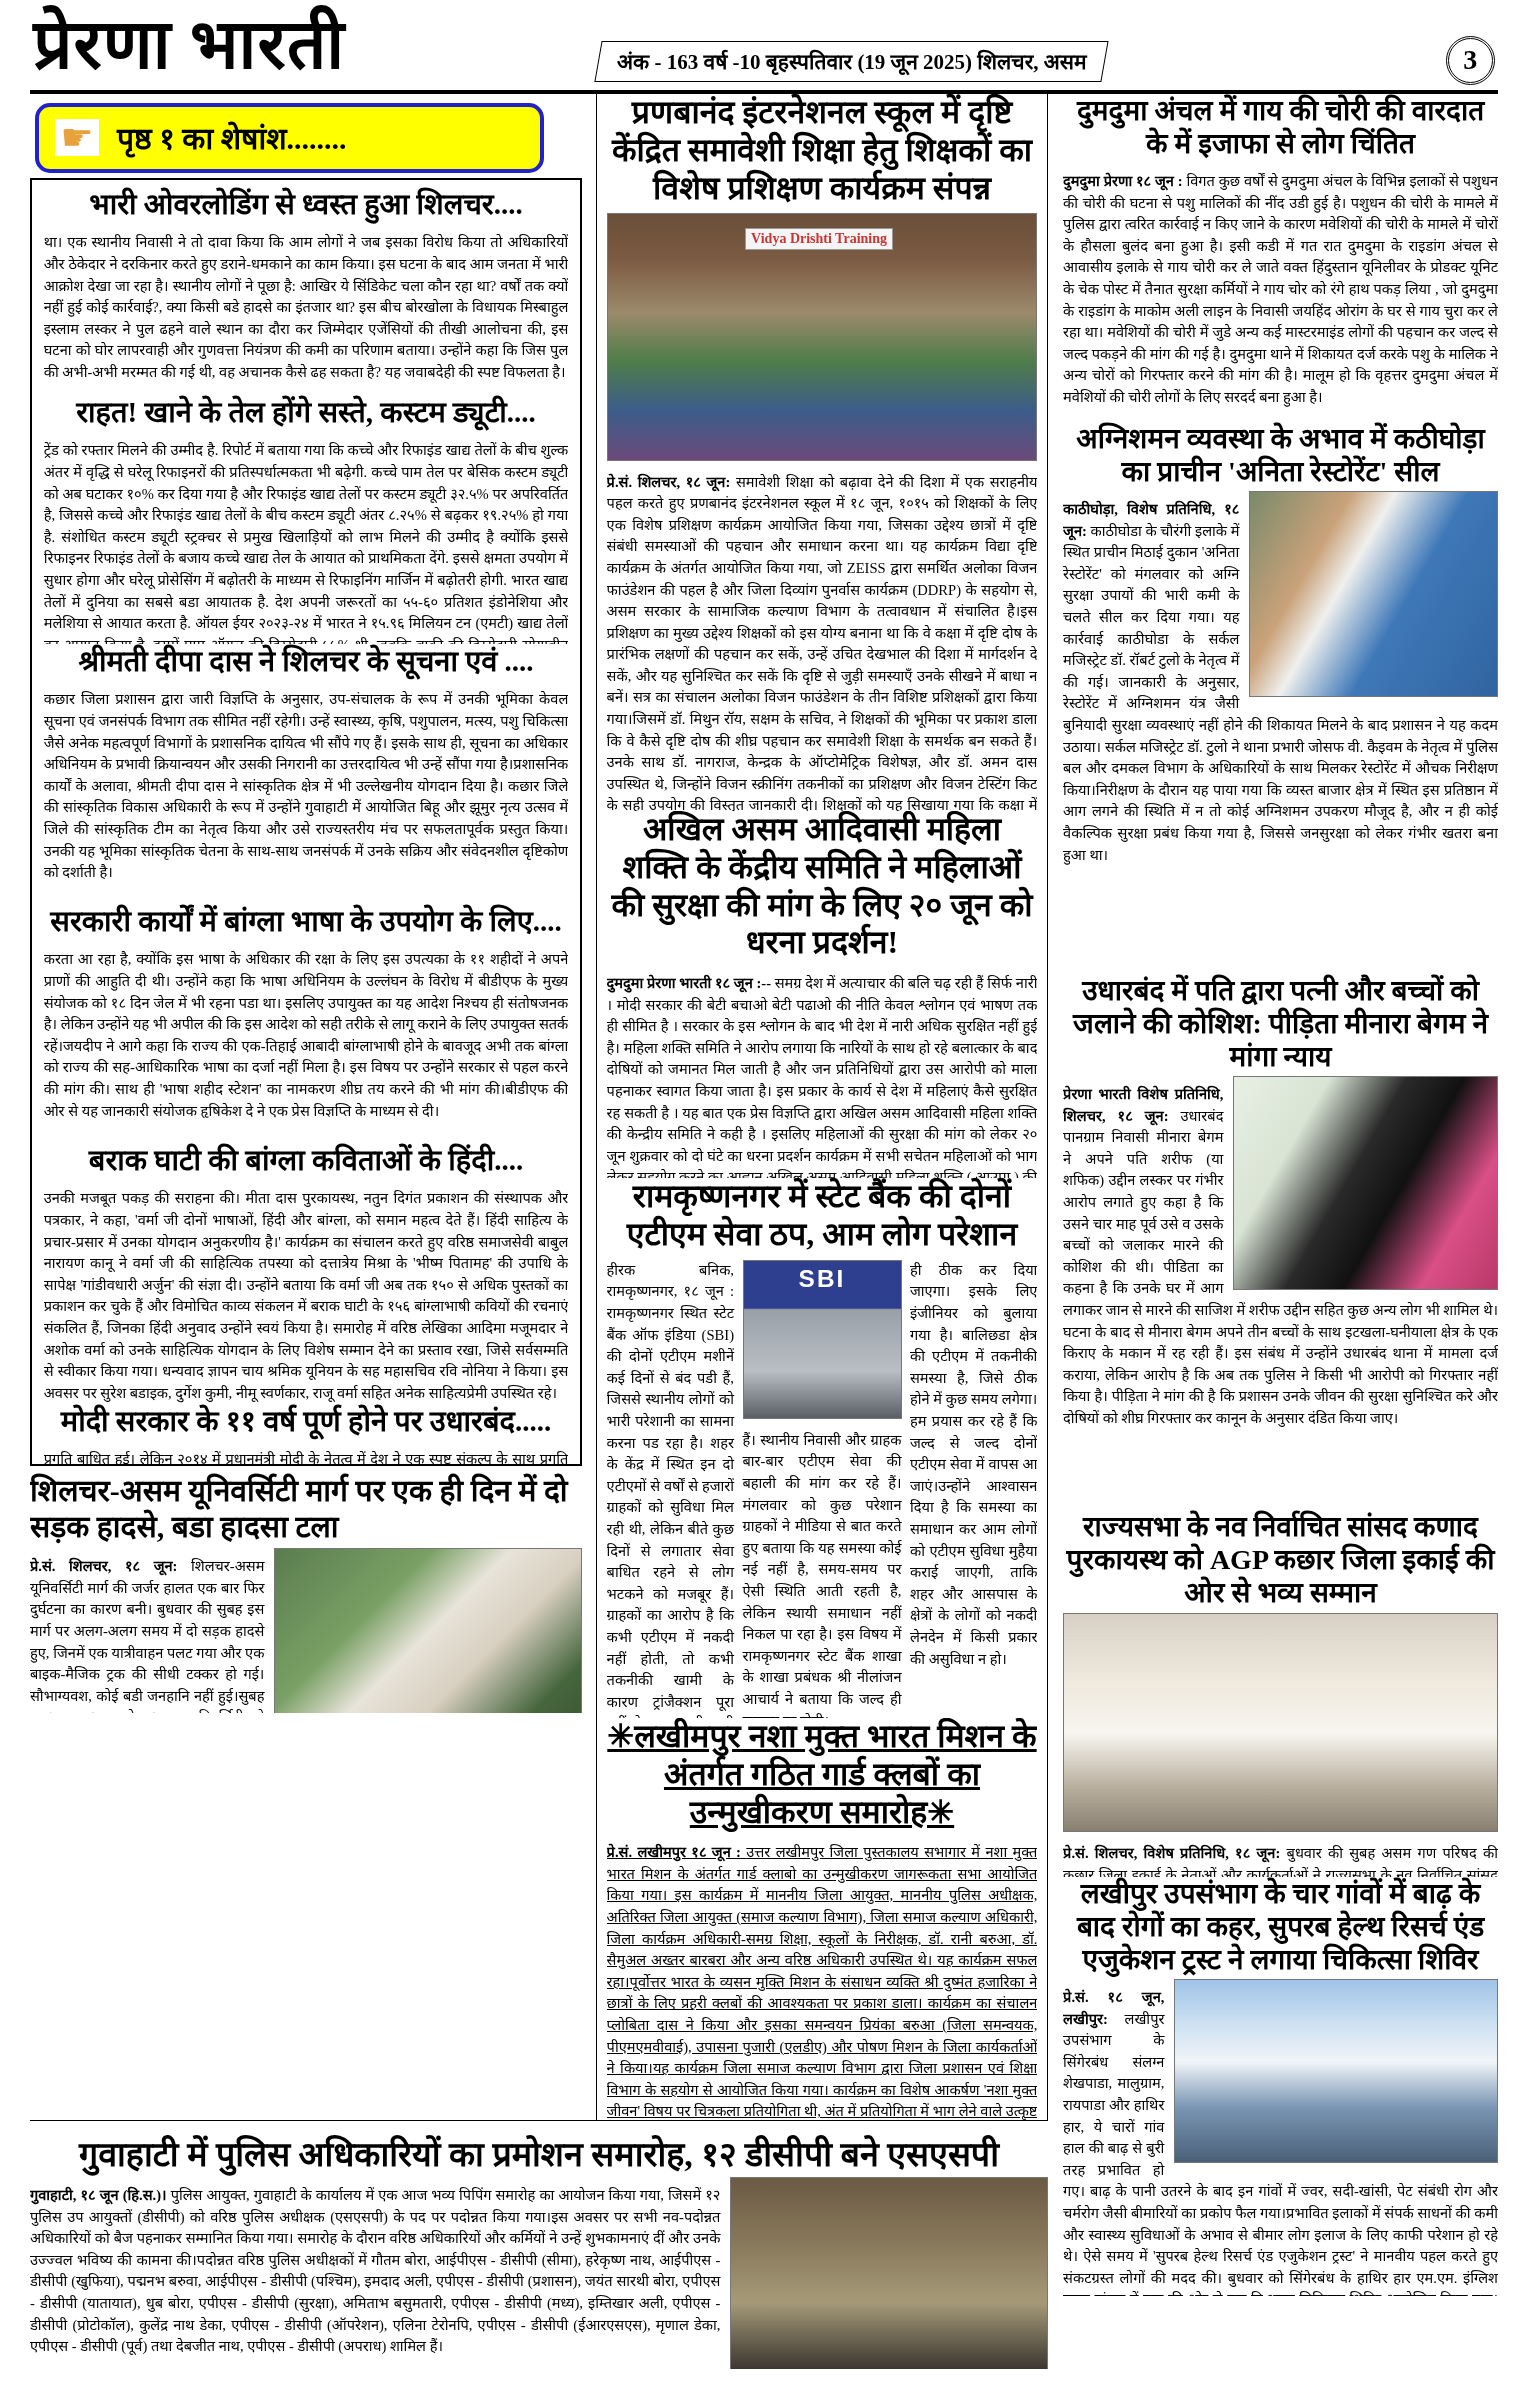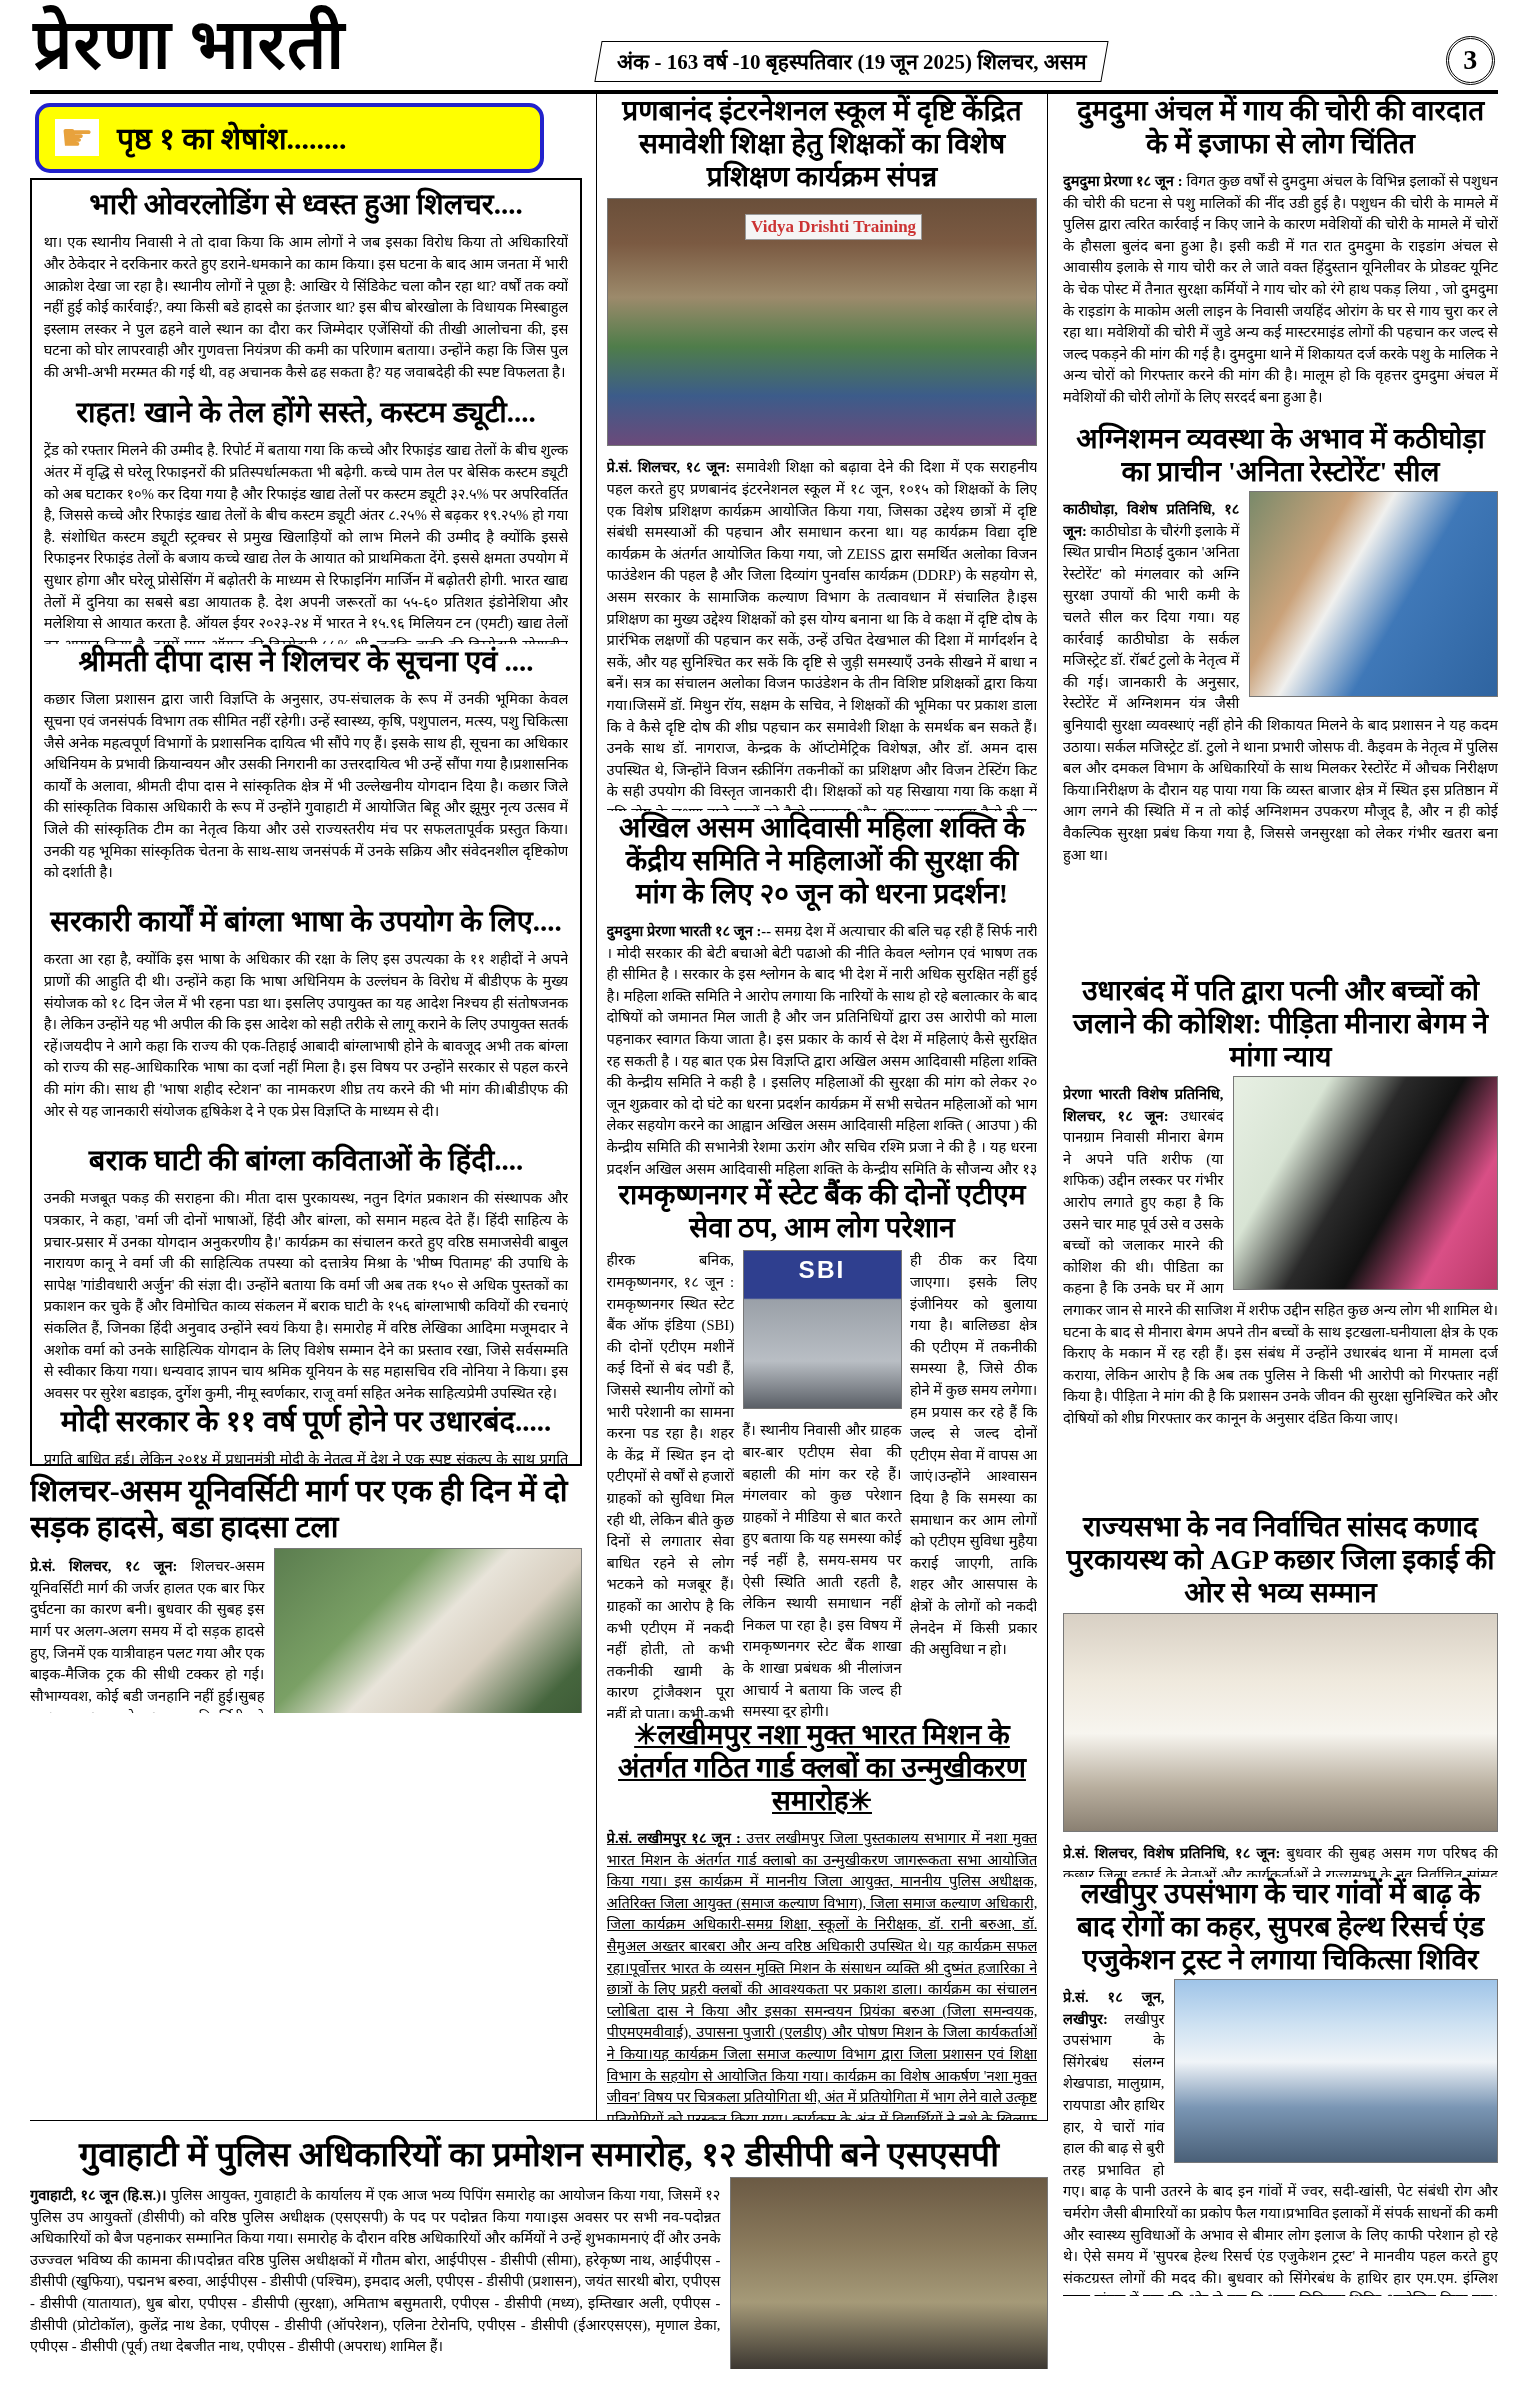--- a/index.html
+++ b/index.html
@@ -51,34 +51,34 @@
 
   
   .la1{height:208px;} .la2{height:249px;} .la3{height:260px;}
   .la4{height:239px;} .la5{height:261px;} .la6{height:478px;}
 
   .accident { height:240px; margin-top:7.4px; }
   .accident h2 { font-size:30px; font-weight:bold; line-height:1.2; text-align:left; }
 
   
   .ca1{height:717px;} .ca2{height:367px;} .ca3{height:540px;} .ca4{height:402px;text-decoration:underline;}
-  .col-center h2.hl { font-size:28px;text-align:center; }
+  .col-center h2.hl { font-size:32px;text-align:center; }
   .c4-mark { font-weight:bold; }
 
   
   .ra1{height:328px;} .ra2{height:552px;} .ra3{height:536px;} .ra4{height:367px;} .ra5{height:419px;}
   .col-right h2.hl { font-size:28px; }
 
   
   .photo { border:1.1px solid #777; background:#cfcfcf; position:relative; overflow:hidden; }
   .ph-right { float:right; margin:3.2px 0 4.2px 9.6px; }
   .ph-school { width:100%; height:248px; margin-top:5.3px;
     background:linear-gradient(180deg,#6a4f3a 0%,#7b5a42 18%,#9c8a6b 40%,#4f7d4a 60%,#3c5c8a 80%,#6b4a7a 100%); }
   .ph-school .banner { position:absolute; left:32%; top:6%; background:#f5f5f5; color:#cc3333;
-    font-size:17px; font-weight:bold; padding:2.1px 5.3px; border:0.5px solid #999; }
+    font-size:14px; font-weight:bold; padding:2.1px 5.3px; border:0.5px solid #999; }
   .ph-sbi { width:159px; height:159px; margin:0 auto; display:block;
     background:linear-gradient(180deg,#2f3f8f 0%,#2f3f8f 30%,#9aa0a8 31%,#b9bec4 70%,#5a5f66 100%); }
   .ph-sbi .sbi-bar { position:absolute; top:4.2px; left:0; right:0; text-align:center; color:#fff;
     font-size:24.4px; font-weight:bold; font-family:"Liberation Sans",sans-serif; letter-spacing:2.1px; }
   .ph-van { width:308px; height:223px;
     background:linear-gradient(135deg,#5b7d4f 0%,#7aa065 30%,#e8e4da 45%,#d8cfc0 60%,#46663e 80%,#34502e 100%); }
   .ph-police { width:318px; height:228px;
     background:linear-gradient(180deg,#6b5a44 0%,#8a7a5c 30%,#a59a78 55%,#3a3530 85%,#242220 100%); }
   .ph-door { width:249px; height:206px;
     background:linear-gradient(120deg,#7a8a6a 0%,#caa27a 28%,#f0f0ee 40%,#3f78b8 60%,#2f64a0 100%); }

